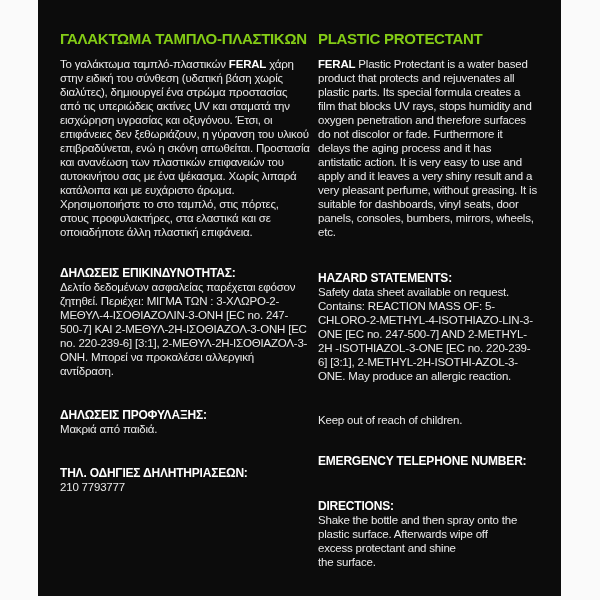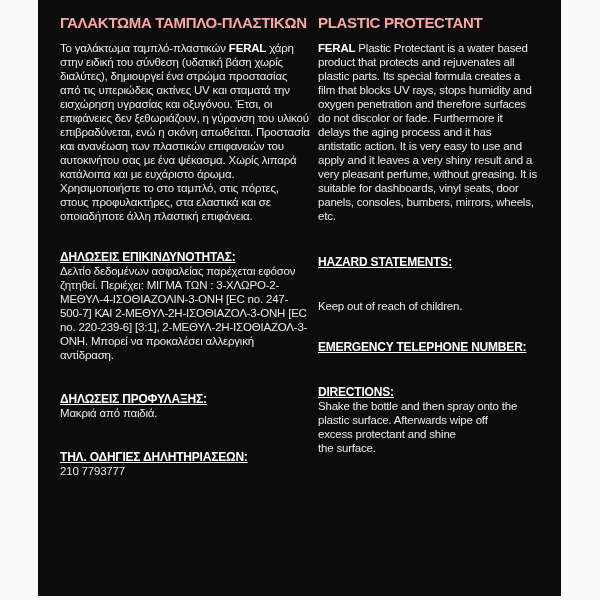--- a/index.html
+++ b/index.html
@@ -33,25 +33,25 @@
     color: #e9e9e9;
   }
   .col-left {
     width: 250px;
     margin-right: 8px;
   }
   .col-right {
     width: 219px;
   }
   .col-title {
-    color: #fca5a5;
+    color: #84cc16;
     font-weight: bold;
     font-size: 15px;
     letter-spacing: -0.3px;
-    margin: 0 0 9px 0;
+    margin: 16px 0 9px 0;
     line-height: 1.1;
   }
   .body, .intro {
     font-size: 11.5px;
     line-height: 14px;
     letter-spacing: -0.2px;
     color: #e9e9e9;
     margin: 0;
     white-space: pre-line;
   }
@@ -62,21 +62,20 @@
   .section {
     margin-top: 26px;
   }
   .section-heading {
     color: #ffffff;
     font-weight: bold;
     font-size: 12px;
     letter-spacing: -0.2px;
     line-height: 14px;
     margin: 0;
-    text-decoration: underline;
   }
   
   .col-left  .s1 { margin-top: 27px; }
   .col-left  .s2 { margin-top: 30px; }
   .col-left  .s3 { margin-top: 30px; }
   .col-left  .s4 { margin-top: 30px; }
   .col-right .s1 { margin-top: 32px; }
   .col-right .s2 { margin-top: 30px; }
   .col-right .s3 { margin-top: 27px; }
   .col-right .s4 { margin-top: 31px; }
@@ -107,20 +106,21 @@
       </div>
 
     </div>
 
     <div class="col col-right">
       <h1 class="col-title">PLASTIC PROTECTANT</h1>
       <p class="intro"><span class="brand">FERAL</span><span> Plastic Protectant is a water based product that protects and rejuvenates all plastic parts. Its special formula creates a film that blocks UV rays, stops humidity and oxygen penetration and therefore surfaces do not discolor or fade. Furthermore it delays the aging process and it has antistatic action. It is very easy to use and apply and it leaves a very shiny result and a very pleasant perfume, without greasing. It is suitable for dashboards, vinyl seats, door panels, consoles, bumbers, mirrors, wheels, etc.</span></p>
 
       <div class="section s1">
         <p class="section-heading">HAZARD STATEMENTS:</p>
+        <p class="body">Safety data sheet available on request. Contains: REACTION MASS OF: 5-CHLORO-2-METHYL-4-ISOTHIAZO-LIN-3-ONE [EC no. 247-500-7] AND 2-METHYL-2H -ISOTHIAZOL-3-ONE [EC no. 220-239-6] [3:1], 2-METHYL-2H-ISOTHI-AZOL-3-ONE. May produce an allergic reaction.</p>
       </div>
 
       <div class="section s2">
         <p class="body">Keep out of reach of children.</p>
       </div>
 
       <div class="section s3">
         <p class="section-heading">EMERGENCY TELEPHONE NUMBER:</p>
       </div>
 

